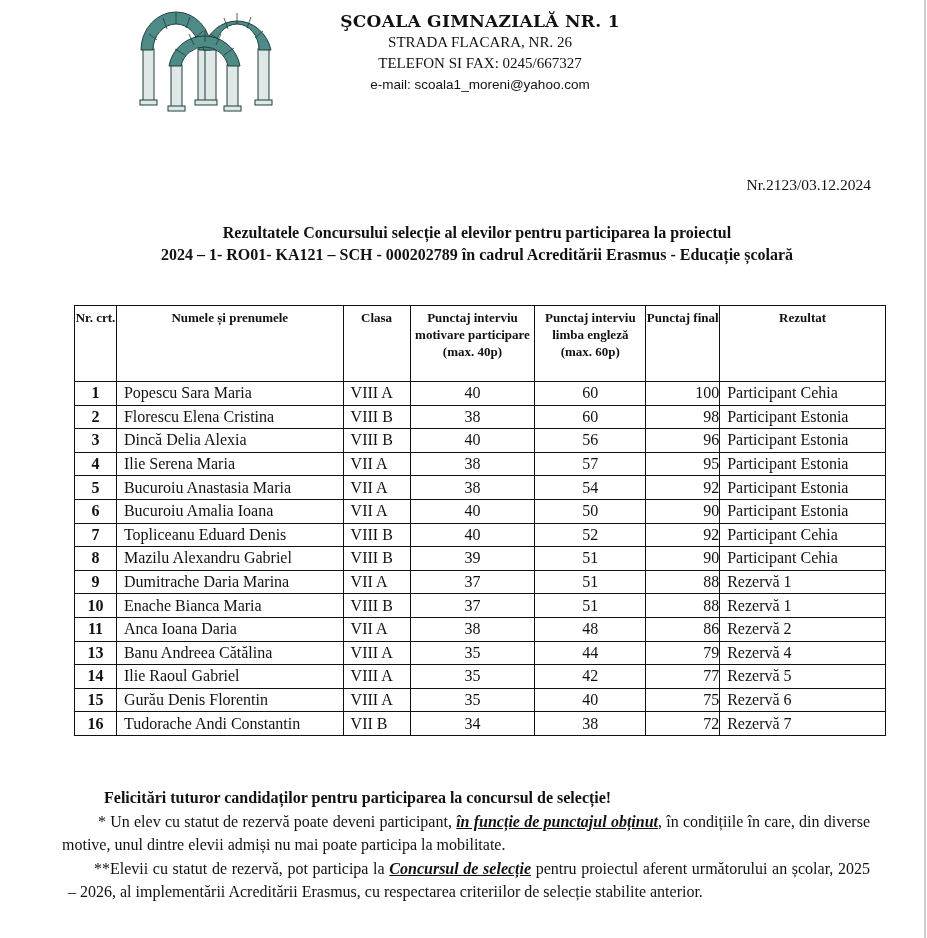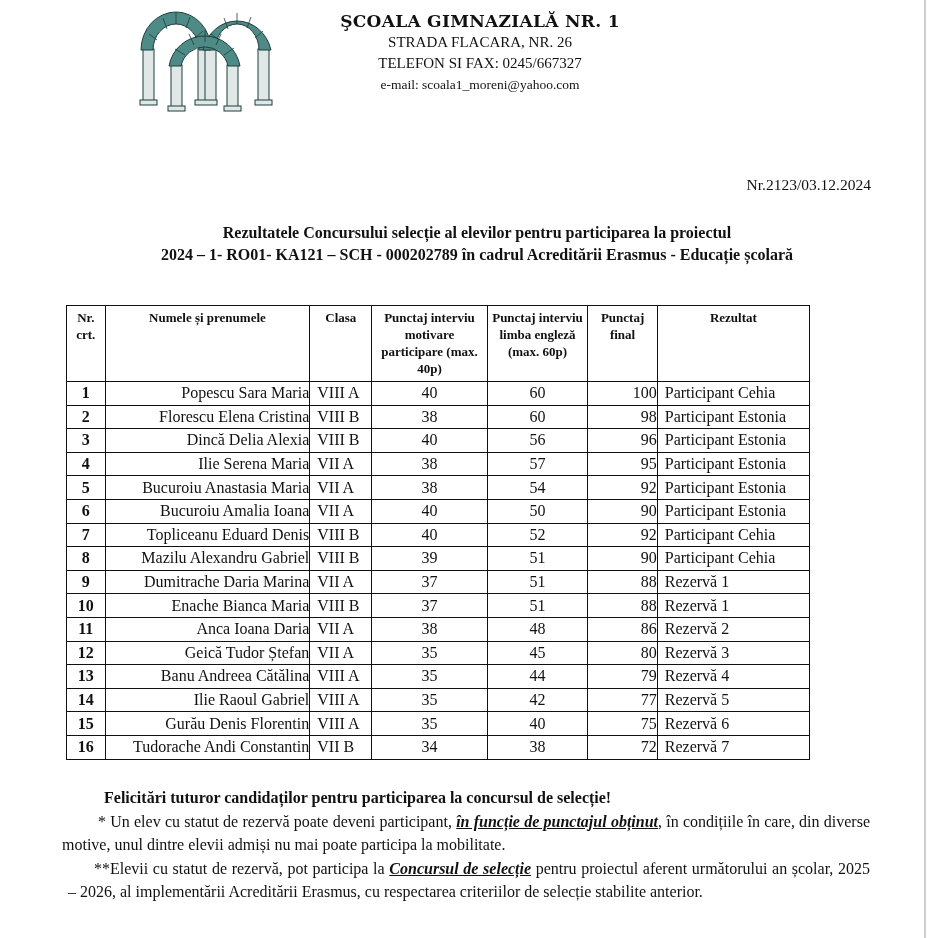--- a/index.html
+++ b/index.html
@@ -7,33 +7,33 @@
          font-family: "Liberation Serif", serif; color: #111; }
   .vline { position: absolute; left: 924px; top: 0; width: 2px; height: 938px; background: #cfcfcf; }
 
   .logo { position: absolute; left: 135px; top: 4px; width: 150px; height: 110px; }
 
   .hdr { position: absolute; left: 290px; top: 10px; width: 380px; text-align: center; }
   .hdr .l1 { font-family: "DejaVu Serif", serif; font-weight: bold; font-size: 17px; letter-spacing: 0.3px; line-height: 22px; }
   .hdr .l2 { font-family: "DejaVu Serif", serif; font-weight: bold; font-size: 13.5px; line-height: 20px; letter-spacing: 0.3px; }
   .hdr .l3 { font-size: 15px; line-height: 21px; }
   .hdr .l4 { font-size: 15px; line-height: 21px; }
-  .hdr .l5 { font-family: Liberation Serif, serif; font-size: 13.5px; line-height: 22px; }
+  .hdr .l5 { font-family: Liberation Sans, sans-serif; font-size: 13.5px; line-height: 22px; }
 
   .docnr { position: absolute; right: 56px; top: 176px; font-size: 15.5px; margin-left: 45px; }
 
   .title { position: absolute; left: 72px; width: 810px; top: 222px; text-align: center;
            font-weight: bold; font-size: 16px; line-height: 22px; }
 
-  table.res { position: absolute; left: 66px; top: 305px; border-collapse: collapse; width: 744px; }
+  table.res { position: absolute; left: 74px; top: 305px; border-collapse: collapse; width: 812px; }
   table.res th, table.res td { border: 1px solid #111; padding: 0; }
   table.res th { font-weight: bold; font-size: 13px; line-height: 17px; vertical-align: top; padding-top: 3px; height: 72px; text-align: center; }
   table.res td { font-size: 16px; height: 22.6px; line-height: 20px; }
   td.nr { font-weight: bold; text-align: center; }
-  td.name { padding-left: 7px !important; text-align: right; }
+  td.name { padding-left: 7px !important; }
   td.cls { padding-left: 7px !important; }
   td.num { text-align: center; }
   td.fin { text-align: right; font-weight: normal; }
   td.rez { padding-left: 7px !important; }
 
   .footer { position: absolute; left: 62px; top: 786px; width: 808px; font-size: 16px; line-height: 23.5px; }
   .footer .congr { font-weight: bold; padding-left: 42px; }
   .footer p { margin: 0; text-align: justify; }
   .footer .ind { text-indent: 36px; }
   .footer .ind2 { text-indent: 26px; margin-left: 6px; }
@@ -216,29 +216,20 @@
     <tr>
         <td class="nr">11</td>
         <td class="name">Anca Ioana Daria</td>
         <td class="cls">VII A</td>
         <td class="num">38</td>
         <td class="num">48</td>
         <td class="fin">86</td>
         <td class="rez">Rezervă 2</td>
       </tr>
     <tr>
-        <td class="nr">12</td>
-        <td class="name">Geică Tudor Ștefan</td>
-        <td class="cls">VII A</td>
-        <td class="num">35</td>
-        <td class="num">45</td>
-        <td class="fin">80</td>
-        <td class="rez">Rezervă 3</td>
-      </tr>
-    <tr>
         <td class="nr">13</td>
         <td class="name">Banu Andreea Cătălina</td>
         <td class="cls">VIII A</td>
         <td class="num">35</td>
         <td class="num">44</td>
         <td class="fin">79</td>
         <td class="rez">Rezervă 4</td>
       </tr>
     <tr>
         <td class="nr">14</td>

